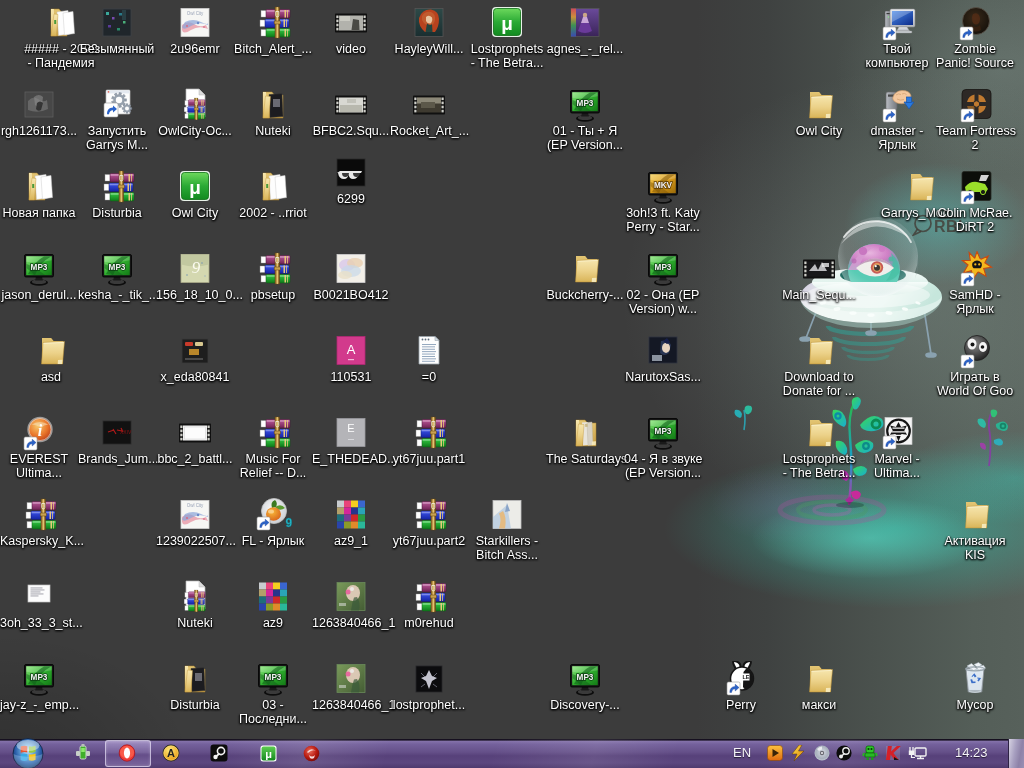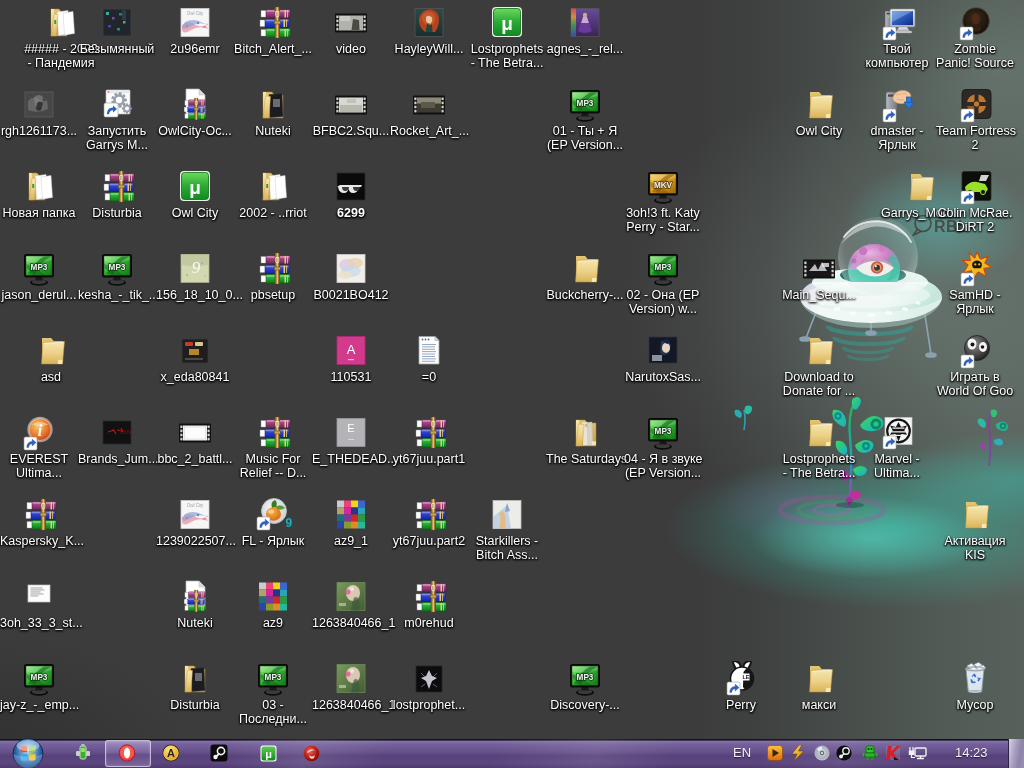--- a/index.html
+++ b/index.html
@@ -652,21 +652,21 @@
       <path d="M20 7 L31 5.5 L32.5 29 L21.5 30.5 Z" fill="#fdfdfd" stroke="#c9c9c9" stroke-width="0.5"></path>
       <path d="M26 8 L36 6.5 L37.5 28.5 L27.5 30 Z" fill="#ffffff" stroke="#cccccc" stroke-width="0.5"></path>
       <path d="M14 4 L16.8 4 L18 31 L14 31 Z" fill="url(#gfoldfront)"></path>
       <path d="M14 31 L17 9 L21 9.5 L19.5 31 Z" fill="url(#gfoldfront)" stroke="#bf943a" stroke-width="0.4"></path>
       <rect x="17.2" y="15" width="2" height="4" fill="#4a9a3a"></rect>
     </svg>
     <div class="lb">
       <span>2002 - ..rriot</span>
     </div>
   </div>
-<div class="it" style="left:312px;top:169px;font-weight:bold;">
+<div class="it" style="left:312px;top:155px;">
     <svg class="ico" width="48" height="36" viewBox="0 0 48 36">
       <rect x="10" y="4" width="28" height="27" fill="#0a0a0a" stroke="#2a2a2a" stroke-width="0.8"></rect>
       <path d="M13 16 h22 l-1 2 h-2 q-1 6 -6 6 q-4 0 -4.5 -5 q-0.5 5 -4.5 5 q-5 0 -6 -6 h-1 z" fill="#e8e8e8"></path>
       <path d="M15 18 q0 4 3.5 4 q3 0 3.5 -4 z M26 18 q0 4 3.5 4 q3 0 3.5 -4 z" fill="#3a3a3a"></path>
     </svg>
     <div class="lb">
       <span>6299</span>
     </div>
   </div>
 <div class="it" style="left:624px;top:169px;">

